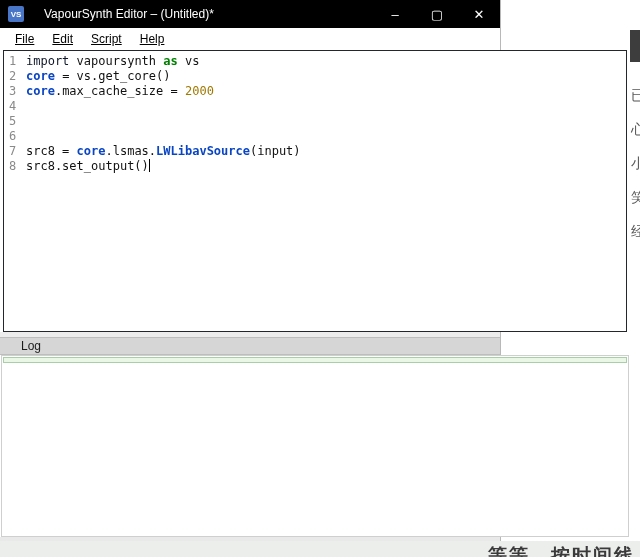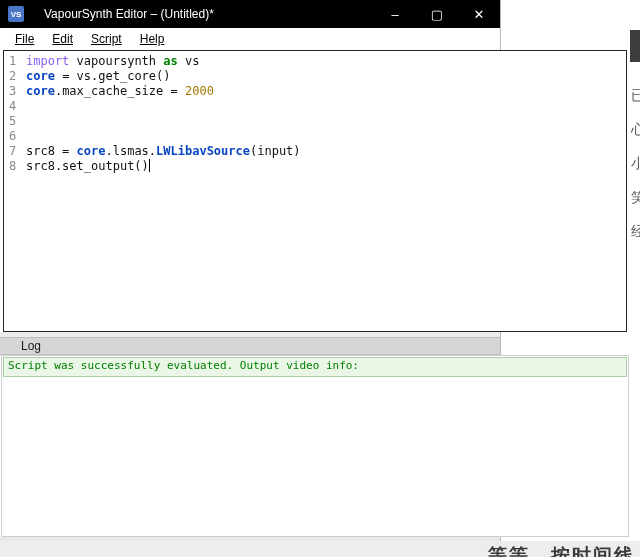--- a/index.html
+++ b/index.html
@@ -24,21 +24,21 @@
   .win-btn { width:42px; height:100%; display:flex; align-items:center; justify-content:center; color:#ffffff; font-size:13px; cursor:default; }
 
   .menubar { position:absolute; left:0; top:28px; width:100%; height:22px; background:#ffffff; display:flex; align-items:center; padding-left:6px;text-decoration:underline; }
   .menu-item { font-size:12px; color:#000000; padding:2px 9px; }
 
   .editor { position:absolute; left:3px; top:50px; width:624px; height:282px; background:#ffffff; border:1px solid #23262b; overflow:hidden; padding-top:3px; }
   .code-row { display:flex; font-family:"DejaVu Sans Mono", monospace; font-size:12px; line-height:15px; min-height:15px; white-space:pre; }
   .gutter { width:16px; padding-left:5px; color:#8a8a8a; flex:none; }
   .code-text { margin-left:6px; color:#111111; }
   .pl  { color:#111111;margin-top:28px; }
-  .kw  { color:#8b5cf6; }
+  .kw  { color:#0f172a; }
   .kwb { color:#008000; font-weight:bold; }
   .obj { color:#0a46c4; font-weight:bold; }
   .str { color:#c8500a; }
   .num { color:#a07800; }
   .caret { display:inline-block; width:1px; height:13px; background:#000; vertical-align:-2px; }
 
   .splitter { position:absolute; left:0; top:332px; width:100%; height:5px; background:#ececec; }
 
   .log-header { position:absolute; left:0; top:337px; width:100%; height:18px; background:#d6d6d6; border-top:1px solid #bdbdbd; border-bottom:1px solid #bdbdbd; display:flex; align-items:center; }
   .log-header-label { font-size:12px; color:#1c1c1c; padding-left:21px; }
@@ -103,20 +103,19 @@
     </div>
 
     <div class="splitter"></div>
 
     <div class="log-header">
       <div class="log-header-label">Log</div>
     </div>
 
     <div class="log-body">
       <div class="log-msg">
-        <div class="log-line">Script was successfully evaluated. Output video info:</div>
       </div>
     </div>
 
     <div class="status-strip"></div>
 
   </div>
 </div>
 
 </body></html>

